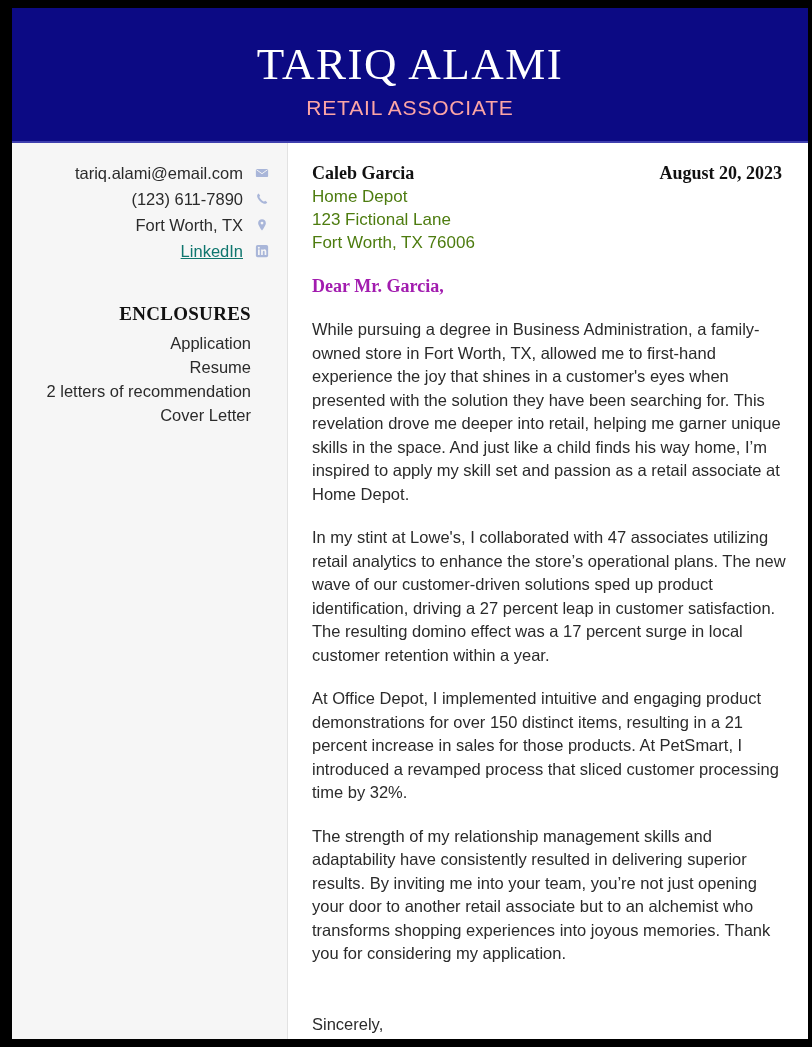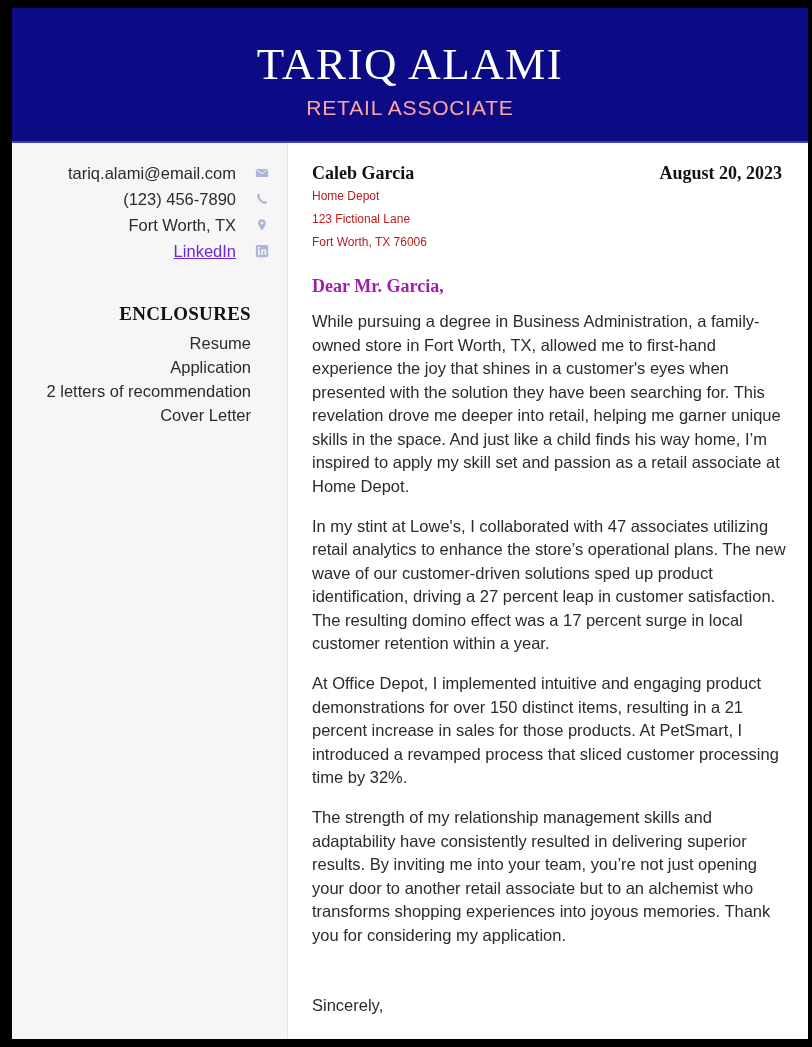--- a/index.html
+++ b/index.html
@@ -71,32 +71,32 @@
   }
   .contact-list {
     margin: 0;
     padding: 0;
     list-style: none;
   }
   .contact-row {
     display: flex;
     align-items: center;
     justify-content: flex-end;
-    gap: 19px;
+    gap: 12px;
     margin-bottom: 2px;
     min-height: 24px;
   }
   .contact-text {
     font-size: 16.5px;
     line-height: 24px;
     color: #2b2b2b;
     text-align: right;
   }
   .contact-text.link {
-    color: #6d28d9;
+    color: #0f766e;
     text-decoration: underline;
     cursor: pointer;
   }
   .contact-icon {
     width: 14px;
     height: 14px;
     flex: 0 0 14px;
     display: flex;
     align-items: center;
     justify-content: center;
@@ -141,23 +141,23 @@
   }
   .recipient { }
   .recipient-name {
     font-family: "Liberation Serif", serif;
     font-weight: bold;
     font-size: 18px;
     line-height: 24px;
     color: #111111;
   }
   .recipient-line {
-    font-size: 12px;
+    font-size: 17px;
     line-height: 23px;
-    color: #b91c1c;
+    color: #4d7c0f;
   }
   .letter-date {
     font-family: "Liberation Serif", serif;
     font-weight: bold;
     font-size: 18px;
     line-height: 24px;
     color: #111111;
     white-space: nowrap;
     padding-right: 4px;
   }
@@ -168,21 +168,21 @@
     font-size: 18px;
     line-height: 24px;
     color: #a21caf;
     margin-top: 20px;
   }
 
   .paragraph {
     font-size: 16.5px;
     line-height: 23.5px;
     color: #2b2b2b;
-    margin-top: 12px;
+    margin-top: 20px;
     text-align: left;
   }
 
   .closing {
     font-size: 16.5px;
     line-height: 23.5px;
     color: #2b2b2b;
     margin-top: 47px;
   }
 </style>
@@ -206,21 +206,21 @@
           <span class="contact-text">tariq.alami@email.com</span>
           <span class="contact-icon">
             <svg width="14" height="14" viewBox="0 0 16 16" fill="none">
               <rect x="1" y="3.5" width="14" height="9" rx="1" fill="#a9b6d9"></rect>
               <path d="M1.6 4.2 L8 8.8 L14.4 4.2" stroke="#f6f6f6" stroke-width="1.1" fill="none"></path>
             </svg>
           </span>
         </li>
 
         <li class="contact-row">
-          <span class="contact-text">(123) 456-7890</span>
+          <span class="contact-text">(123) 611-7890</span>
           <span class="contact-icon">
             <svg width="14" height="14" viewBox="0 0 16 16" fill="none">
               <path d="M4.2 1.8 C2.6 2.6 2 4.2 2.8 6.2 C3.9 9 6.6 11.8 9.6 13.1 C11.6 13.9 13.2 13.3 14 11.7 L11.6 10.1 C11 10.9 10.3 11.1 9.4 10.6 C7.6 9.6 6.2 8.2 5.3 6.4 C4.9 5.6 5.1 4.9 5.9 4.3 Z" fill="#a9b6d9"></path>
             </svg>
           </span>
         </li>
 
         <li class="contact-row">
           <span class="contact-text">Fort Worth, TX</span>
           <span class="contact-icon">
@@ -241,22 +241,22 @@
               <path d="M7 12.6 V6.2 H8.9 V7.1 C9.3 6.4 10 6.05 10.8 6.05 C12.1 6.05 12.9 6.9 12.9 8.5 V12.6 H11 V8.9 C11 8.05 10.65 7.6 9.95 7.6 C9.3 7.6 8.9 8.05 8.9 8.9 V12.6 Z" fill="#f6f6f6"></path>
             </svg>
           </span>
         </li>
 
       </ul>
 
       <div class="enclosures-heading">ENCLOSURES</div>
 
       <ul class="enclosure-list">
+        <li class="enclosure-item">Application</li>
         <li class="enclosure-item">Resume</li>
-        <li class="enclosure-item">Application</li>
         <li class="enclosure-item">2 letters of recommendation</li>
         <li class="enclosure-item">Cover Letter</li>
       </ul>
 
     </div>
 
     <div class="main">
 
       <div class="letter-top">
         <div class="recipient">

